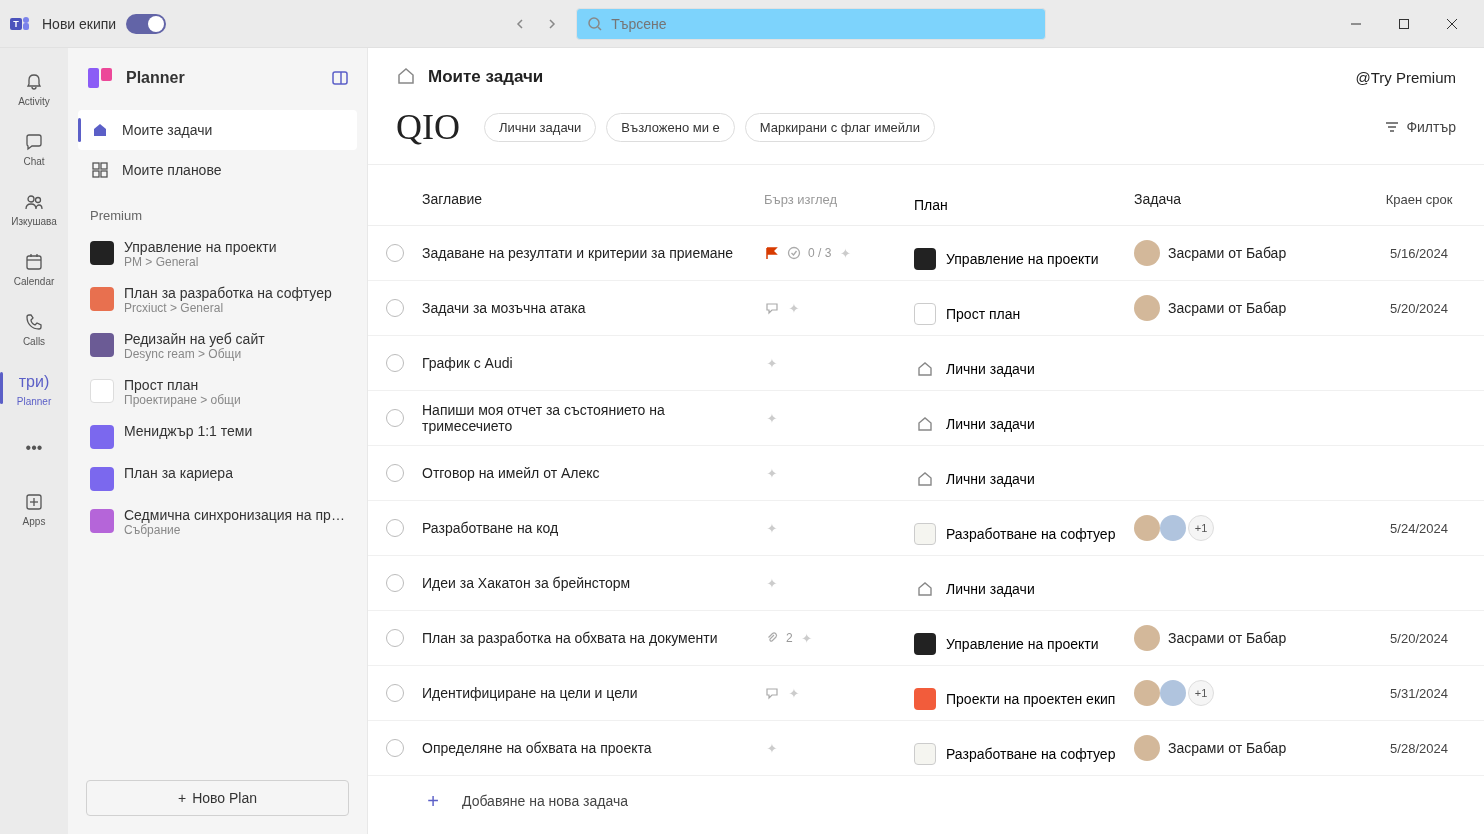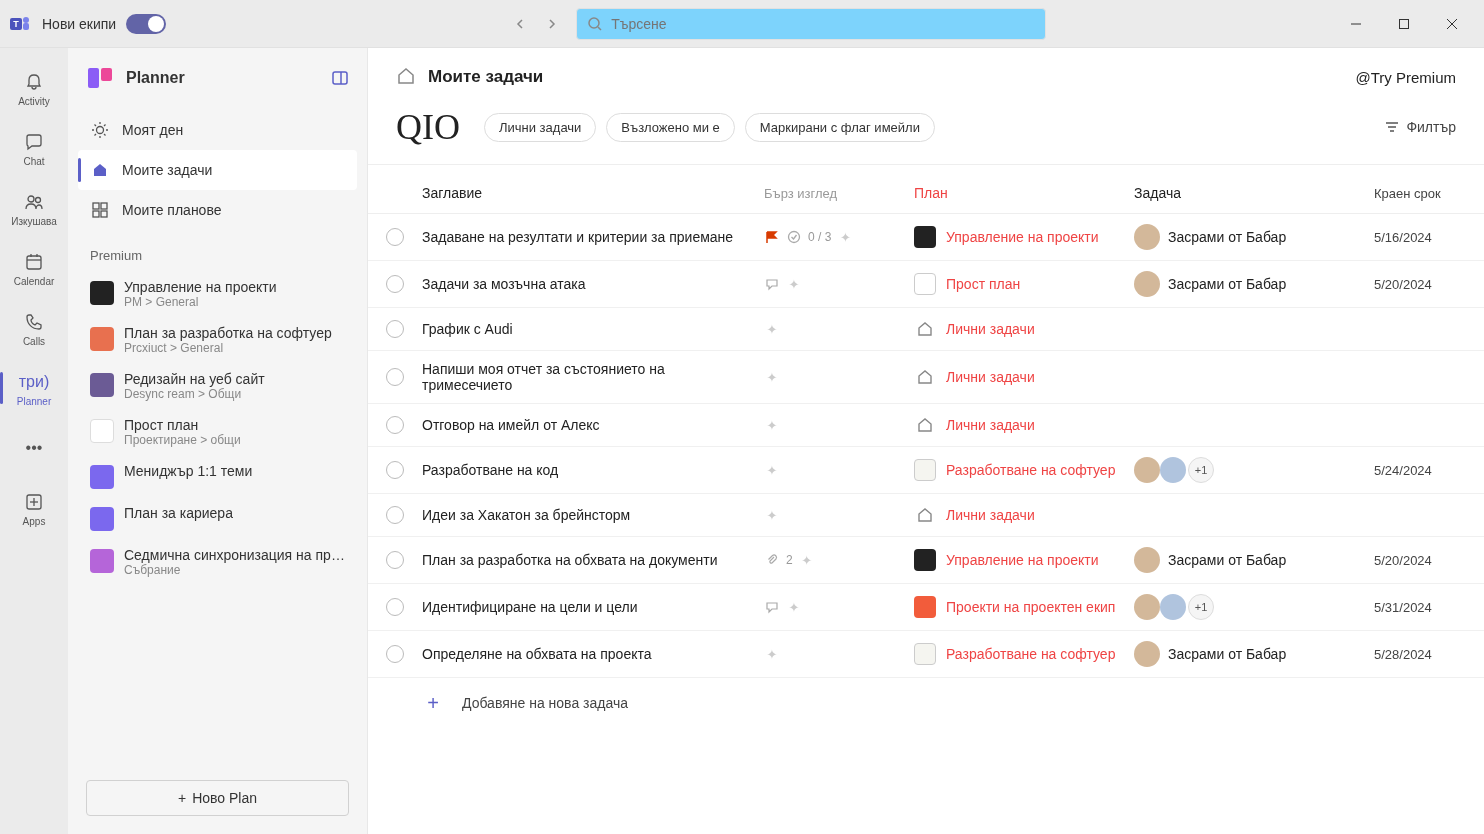--- a/index.html
+++ b/index.html
@@ -62,23 +62,23 @@
 .pill + .pill { margin-left:0; }
 .filter-btn { margin-left:auto; display:flex; align-items:center; gap:6px; font-size:14px; color:#444; cursor:pointer; }
 
 .grid { flex:1; overflow:auto; padding:8px 0 20px 0; }
 .row { display:flex; align-items:center; padding:10px 0; border-bottom:1px solid #f0f0f0; }
 .row.header { font-size:13px; color:#777; font-weight:400; border-bottom:1px solid #eee; padding:12px 0; }
 .col-check { width:54px; display:flex; justify-content:center; }
 .check-circle { width:18px; height:18px; border:1.5px solid #bbb; border-radius:50%; }
 .col-title { flex:1; padding-right:10px; font-size:14px; color:#222; min-width:260px; }
 .col-quick { width:150px; display:flex; align-items:center; gap:6px; color:#999; font-size:13px; }
-.col-plan { width:220px; display:flex; align-items:center; gap:10px; font-size:14px; color:#ef4444; }
+.col-plan { width:220px; display:flex; align-items:center; gap:10px; font-size:14px; color:#000000;margin-top:12px; }
 .col-assign { width:240px; display:flex; align-items:center; gap:8px; font-size:14px; color:#222; }
-.col-due { width:110px; font-size:13px; color:#444; text-align:left; padding-right:20px; }
+.col-due { width:110px; font-size:13px; color:#444; text-align:center; padding-right:20px; }
 .plan-icon { width:22px; height:22px; border-radius:4px; display:flex; align-items:center; justify-content:center; flex-shrink:0; }
 .avatar { width:26px; height:26px; border-radius:50%; background:#d3b89a; display:flex; align-items:center; justify-content:center; font-size:11px; color:#fff; flex-shrink:0; }
 .avatar.stack2 { margin-left:-8px; background:#b0c4de; }
 .plus-badge { width:26px; height:26px; border-radius:50%; background:#f5f5f5; border:1px solid #ddd; display:flex; align-items:center; justify-content:center; font-size:11px; color:#555; margin-left:-6px; }
 .qicon { width:16px; height:16px; display:inline-flex; align-items:center; justify-content:center; }
 .add-row { display:flex; align-items:center; gap:18px; padding:14px 0 14px 14px; }
 .add-plus { width:22px; height:22px; display:flex; align-items:center; justify-content:center; color:#5b5fc7; font-size:20px; margin-left:40px; }
 .add-label { font-size:14px; color:#444; }
 .task-text { display:flex; align-items:center; gap:8px; }
 
@@ -218,38 +218,20 @@
       </span>
       <span class="title">Planner</span>
       <span class="pin-action">
           <svg width="18" height="18" viewBox="0 0 18 18">
             <rect x="2" y="3" width="14" height="12" rx="2" stroke="#5b5fc7" stroke-width="1.5" fill="none"></rect>
             <line x1="10" y1="3" x2="10" y2="15" stroke="#5b5fc7" stroke-width="1.5"></line>
           </svg>
         </span>
     </div>
     <div class="nav-list">
-      <div class="nav-item">
-        <span class="nav-icon">
-            <svg width="18" height="18" viewBox="0 0 18 18">
-              <circle cx="9" cy="9" r="3.5" stroke="#555" stroke-width="1.3" fill="none"></circle>
-              <g stroke="#555" stroke-width="1.3">
-                <line x1="9" y1="1" x2="9" y2="3"></line>
-                <line x1="9" y1="15" x2="9" y2="17"></line>
-                <line x1="1" y1="9" x2="3" y2="9"></line>
-                <line x1="15" y1="9" x2="17" y2="9"></line>
-                <line x1="3.5" y1="3.5" x2="5" y2="5"></line>
-                <line x1="13" y1="13" x2="14.5" y2="14.5"></line>
-                <line x1="14.5" y1="3.5" x2="13" y2="5"></line>
-                <line x1="5" y1="13" x2="3.5" y2="14.5"></line>
-              </g>
-            </svg>
-          </span>
-        <span>Моят ден</span>
-      </div>
       <div class="nav-item active">
         <span class="nav-icon">
             <svg width="18" height="18" viewBox="0 0 18 18">
               <path d="M3 8 L9 3 L15 8 L15 15 L3 15 Z" fill="#5b5fc7"></path>
             </svg>
           </span>
         <span>Моите задачи</span>
       </div>
       <div class="nav-item">
         <span class="nav-icon">

